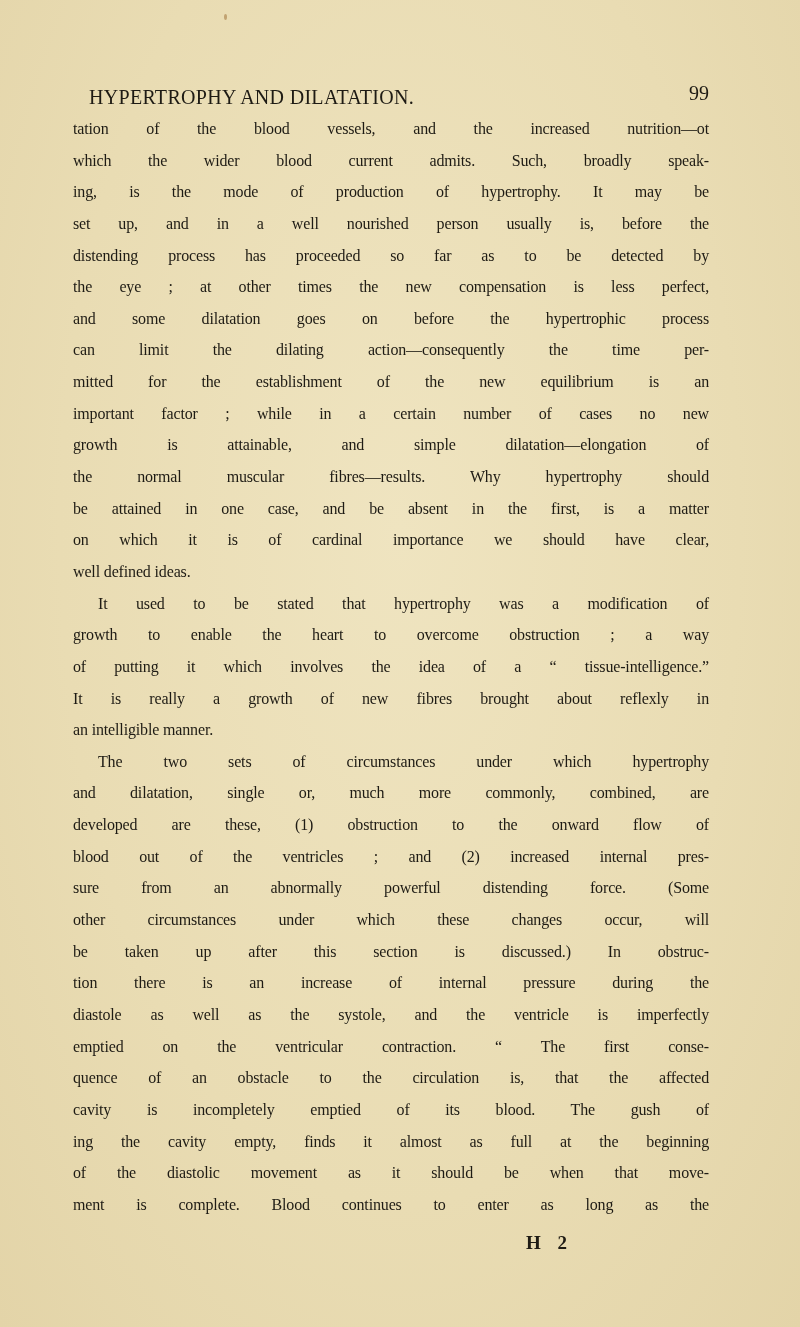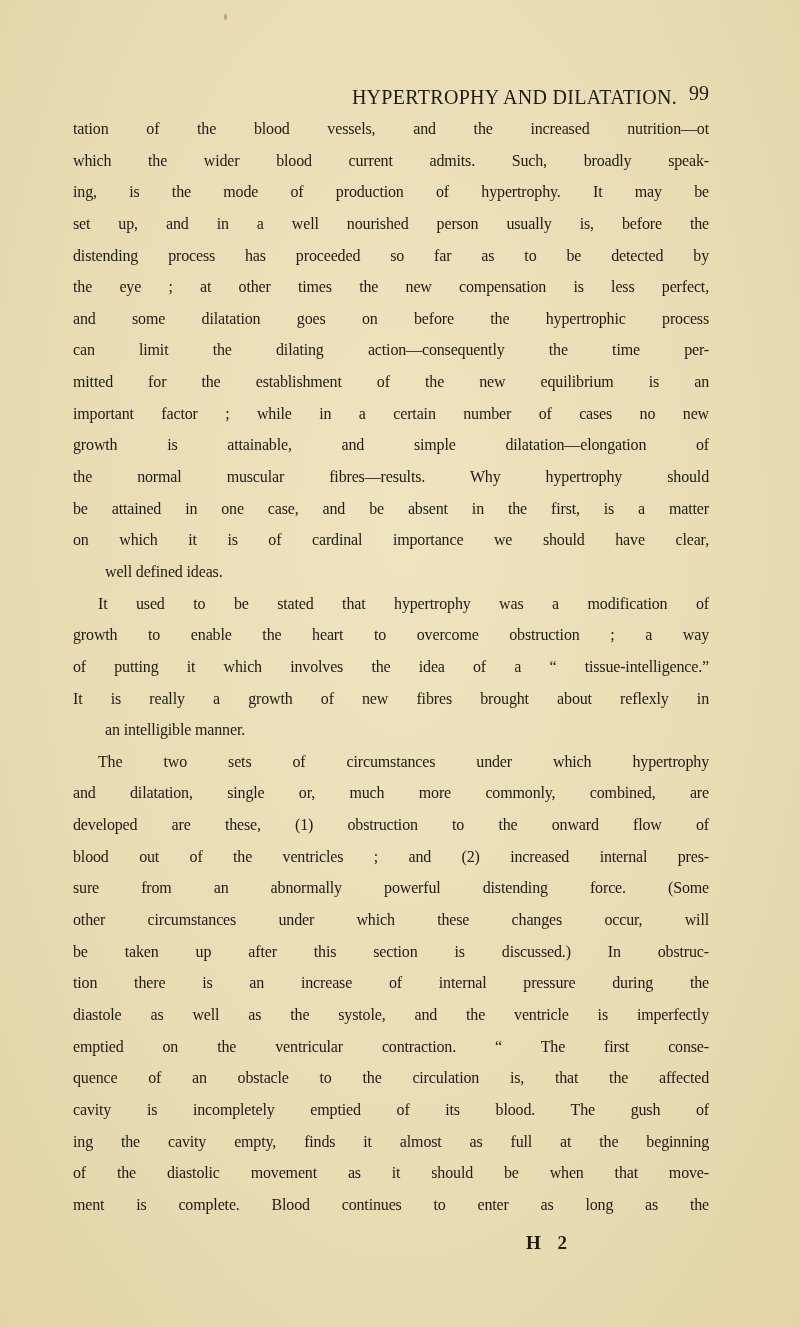--- a/index.html
+++ b/index.html
@@ -24,23 +24,23 @@
   }
   .running-head {
     position: absolute;
     top: 84px;
     left: 0;
     width: 636px;
     height: 30px;
   }
   .running-title {
     position: absolute;
-    left: 4px;
+    left: 16px;
     width: 600px;
-    text-align: right;
+    text-align: left;
     font-size: 20px;
     letter-spacing: 0.3px;
     top: 2px;
   }
   .page-number {
     position: absolute;
     right: 0;
     top: -2px;
     font-size: 20px;
   }
@@ -55,21 +55,20 @@
     height: 31.65px;
     line-height: 31.65px;
     font-size: 16px;
     white-space: nowrap;
     text-align: justify;
     text-align-last: justify;
     letter-spacing: -0.15px;
   }
   .line.last {
     text-align-last: left;
-    margin-left: 32px;
   }
   .line.indent {
     padding-left: 25px;
   }
   .sig {
     position: absolute;
     left: 526px;
     top: 1232px;
     font-size: 19px;
     font-weight: bold;

